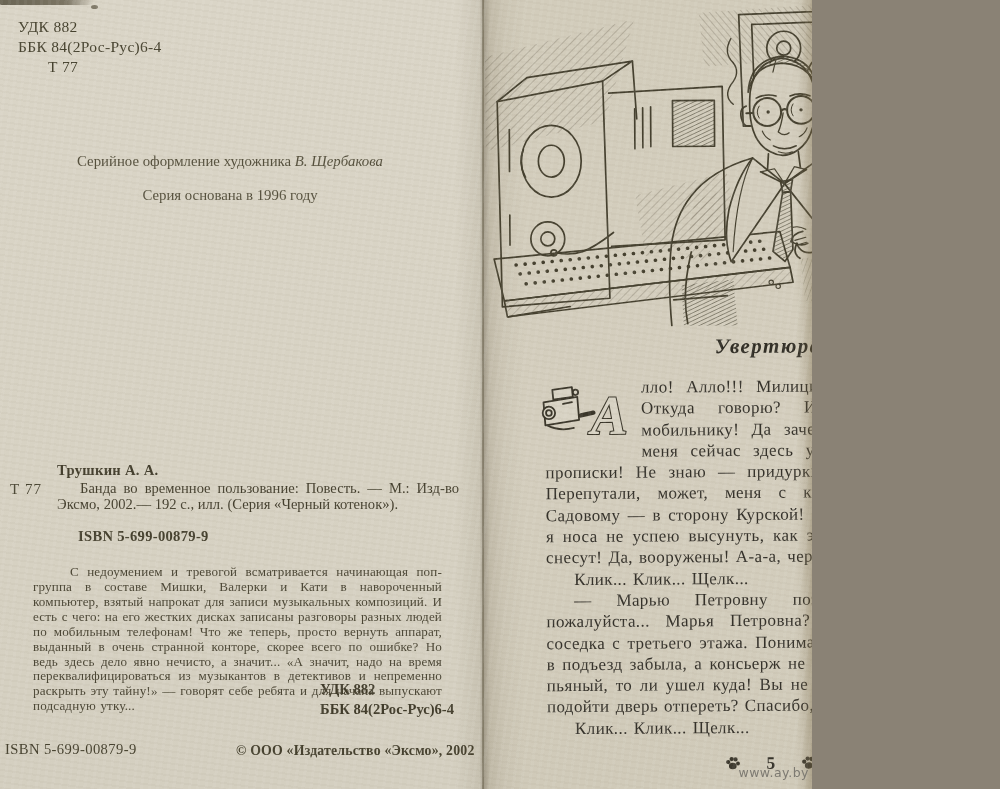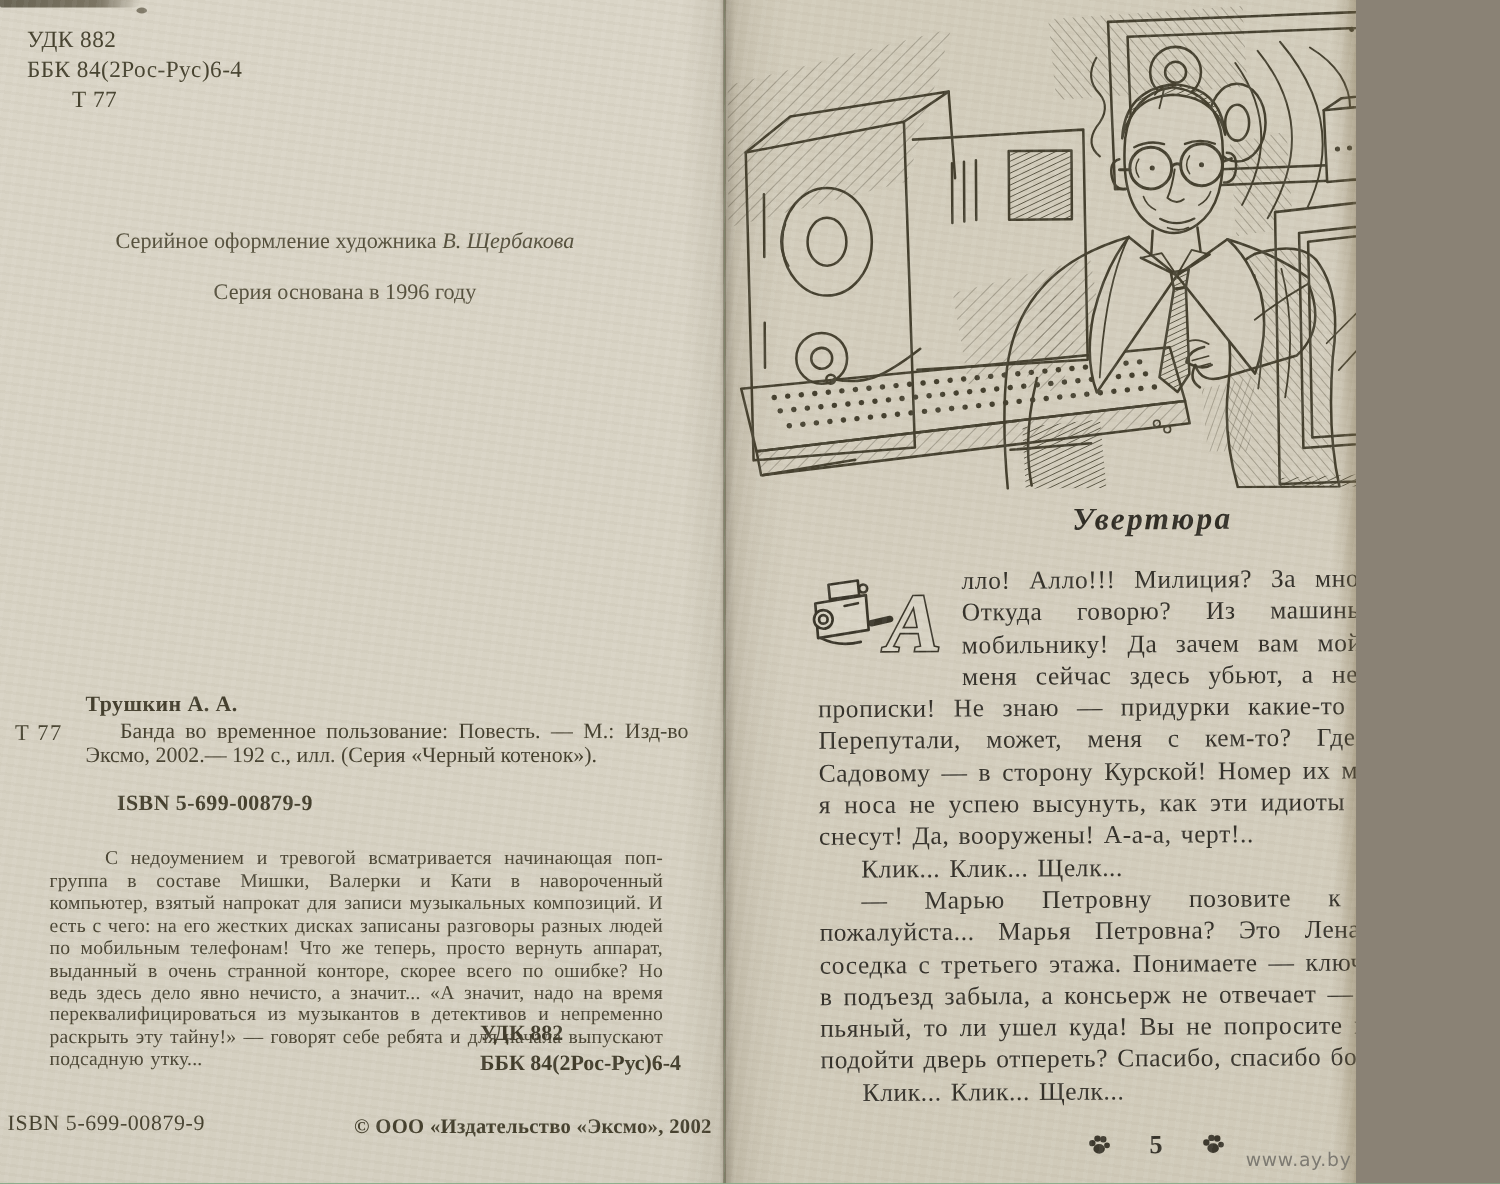--- a/index.html
+++ b/index.html
@@ -1,19 +1,19 @@
 <!DOCTYPE html>
 <html><head>
 <meta charset="utf-8">
 <style>
   html,body{margin:0;padding:0;background:#8a8275;}
   .photo{
-    position:relative;width:904px;height:789px;overflow:hidden;
+    position:relative;width:812px;height:789px;overflow:hidden;
     font-family:"Liberation Serif",serif;
-    background:#86efac;
+    background:#fde047;
     box-shadow:inset 0 0 60px rgba(70,58,35,.22);
   }
   .grain{
     position:absolute;inset:0;pointer-events:none;
     background-image:
       repeating-linear-gradient(8deg, rgba(120,108,84,.045) 0 2px, transparent 2px 6px),
       repeating-linear-gradient(98deg, rgba(255,255,252,.05) 0 3px, transparent 3px 8px);
   }
   .page-left{position:absolute;left:0;top:0;width:483px;height:789px;background:linear-gradient(180deg,#dad5c7,#d7d2c3 60%,#d4cfc0);}
   .page-right{position:absolute;left:483px;top:0;width:517px;height:789px;background:linear-gradient(180deg,#d2ccbb,#d4cebe 55%,#d0cab9);}

